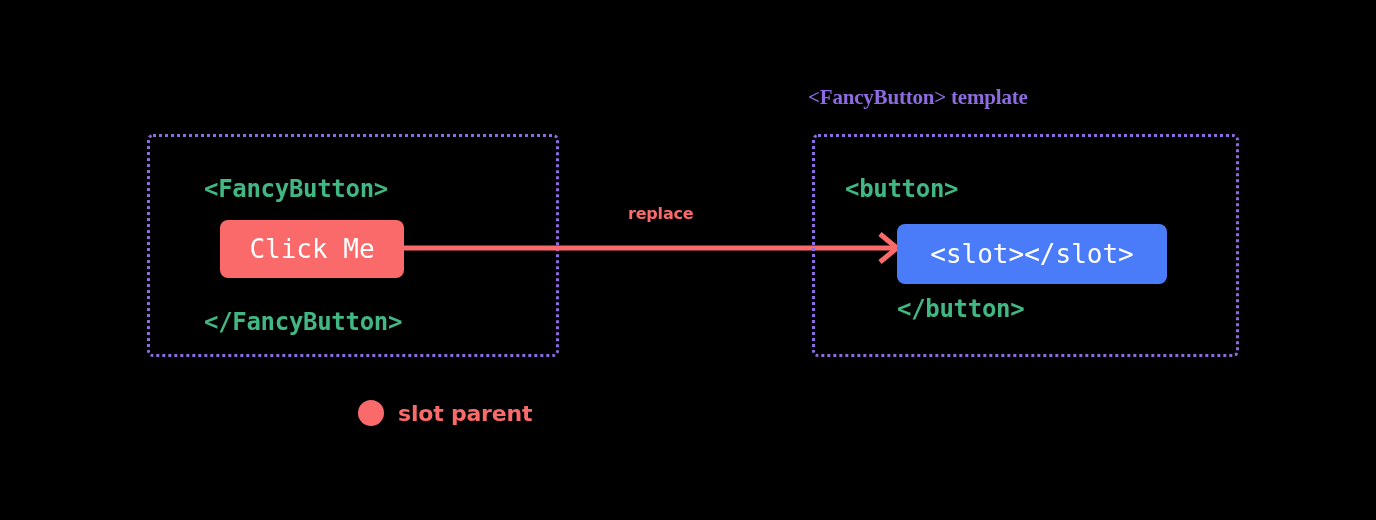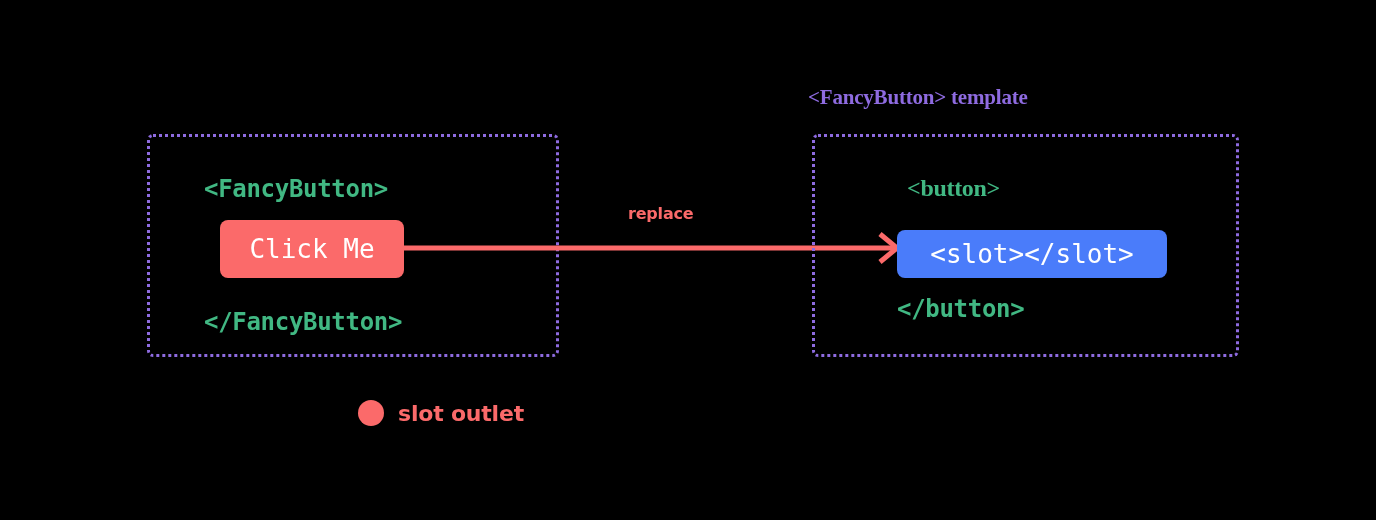--- a/index.html
+++ b/index.html
@@ -44,21 +44,21 @@
     position: absolute;
     font-family: "DejaVu Sans Mono", monospace;
     font-weight: 700;
     font-size: 24px;
     color: #41B883;
     white-space: nowrap;
     letter-spacing: -0.3px;
   }
   #code-open-fancy  { left: 204px; top: 175px; }
   #code-close-fancy { left: 204px; top: 295px; margin-top: 13px; }
-  #code-open-btn    { left: 907px; top: 175px; font-family: Liberation Serif, serif; }
+  #code-open-btn    { left: 845px; top: 175px; }
   #code-close-btn   { left: 897px; top: 295px; }
 
   
   .chip {
     position: absolute;
     display: flex;
     align-items: center;
     justify-content: center;
     border-radius: 8px;
     font-family: "DejaVu Sans Mono", monospace;
@@ -66,22 +66,22 @@
     color: #FFFFFF;
     white-space: nowrap;
     letter-spacing: 0px;
   }
   #chip-slot-content {
     left: 220px; top: 220px;
     width: 184px; height: 58px;
     background: #FB6A6A;
   }
   #chip-slot-outlet {
-    left: 897px; top: 230px;
-    width: 270px; height: 48px;
+    left: 897px; top: 224px;
+    width: 270px; height: 60px;
     background: #4A7CFA;
   }
 
   
   #arrow-svg {
     position: absolute;
     left: 404px;
     top: 228px;
     width: 500px;
     height: 42px;
@@ -152,17 +152,17 @@
   <div class="template-box" id="box-fancy"></div>
 
   <div class="code" id="code-open-btn">&lt;button&gt;</div>
 
   <div class="chip" id="chip-slot-outlet">&lt;slot&gt;&lt;/slot&gt;</div>
 
   <div class="code" id="code-close-btn">&lt;/button&gt;</div>
 
   <div class="legend" id="legend-slot-content">
     <span class="legend-swatch"></span>
-    <span class="legend-label">slot outlet</span>
+    <span class="legend-label">slot parent</span>
   </div>
 
 
 </div>
 
 </body></html>

